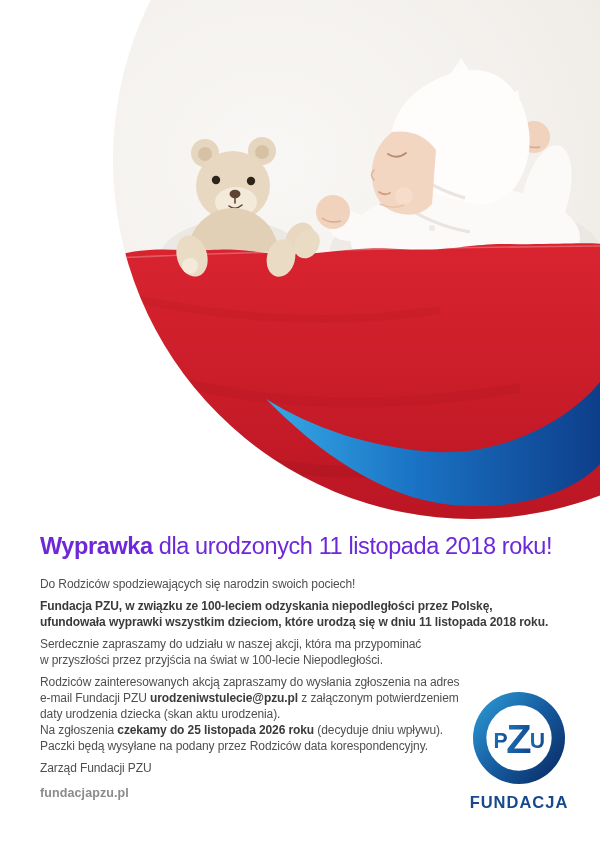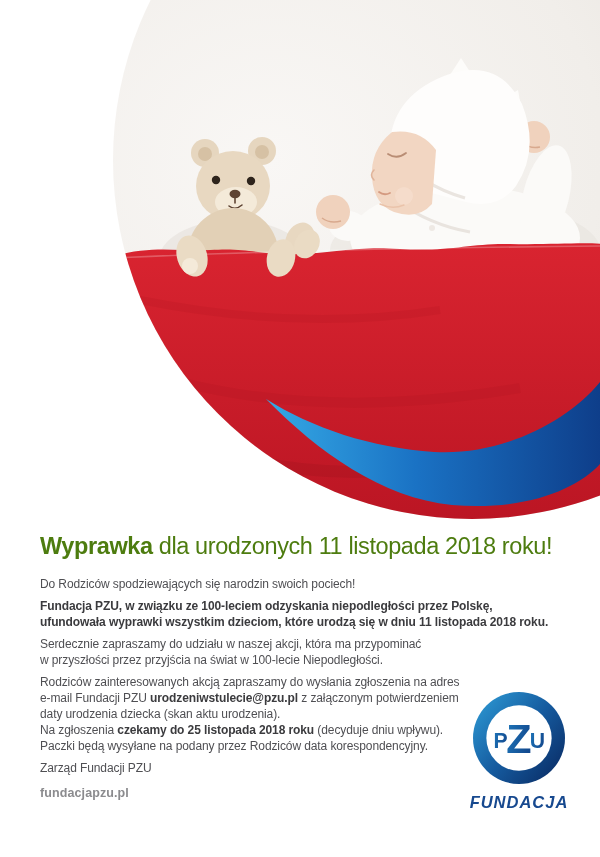--- a/index.html
+++ b/index.html
@@ -6,21 +6,21 @@
   body{
     width:600px;height:857px;position:relative;overflow:hidden;
     background:#ffffff;
     font-family:"Liberation Sans",sans-serif;
     -webkit-font-smoothing:antialiased;
   }
   .hero{position:absolute;top:0;left:0;display:block;}
   .headline{
     position:absolute;top:533px;left:40px;margin:0;
     font-size:23.5px;font-weight:400;letter-spacing:-0.4px;
-    color:#4d7c0f;white-space:nowrap;
+    color:#6d28d9;white-space:nowrap;
   }
   .headline .hl-bold{font-weight:700;}
   .copy{
     position:absolute;top:576px;left:40px;
     font-size:12px;line-height:16px;letter-spacing:-0.1px;
     color:#4f4f53;white-space:nowrap;
   }
   .copy .para{margin:0 0 6px 0;}
   .copy .line{height:16px;}
   .copy b,.copy .bold{font-weight:700;color:#3b3b3e;}
@@ -30,21 +30,21 @@
     margin-top:9px;font-size:12.5px;font-weight:700;
     color:#8b8b8e;letter-spacing:0.1px;cursor:pointer;
   }
   .logo-block{
     position:absolute;left:462px;top:692px;width:114px;
     text-align:center;
   }
   .logo-mark{display:block;margin:0 auto;}
   .logo-caption{
     margin-top:9px;font-size:16.5px;font-weight:700;
-    letter-spacing:1px;color:#17498f;font-style:italic;
+    letter-spacing:1px;color:#17498f;
   }
 </style>
 </head>
 <body>
 
 <svg class="hero" width="600" height="530" viewBox="0 0 600 530">
   <defs>
     <clipPath id="circleClip">
         <circle cx="472" cy="160" r="359"></circle>
       </clipPath>
@@ -148,21 +148,21 @@
 
   <div class="para">
     <div class="line">Serdecznie zapraszamy do udziału w naszej akcji, która ma przypominać</div>
     <div class="line">w przyszłości przez przyjścia na świat w 100-lecie Niepodległości.</div>
   </div>
 
   <div class="para">
     <div class="line">Rodziców zainteresowanych akcją zapraszamy do wysłania zgłoszenia na adres</div>
     <div class="line"><span>e-mail Fundacji PZU </span><span class="bold">urodzeniwstulecie@pzu.pl</span><span> z załączonym potwierdzeniem</span></div>
     <div class="line">daty urodzenia dziecka (skan aktu urodzenia).</div>
-    <div class="line"><span>Na zgłoszenia </span><span class="bold">czekamy do 25 listopada 2018 roku</span><span> (decyduje dniu wpływu).</span></div>
+    <div class="line"><span>Na zgłoszenia </span><span class="bold">czekamy do 25 listopada 2026 roku</span><span> (decyduje dniu wpływu).</span></div>
     <div class="line">Paczki będą wysyłane na podany przez Rodziców data korespondencyjny.</div>
   </div>
 
   <div class="para signature">
     <div class="line">Zarząd Fundacji PZU</div>
   </div>
 
   <div class="website">fundacjapzu.pl</div>
 </div>
 

